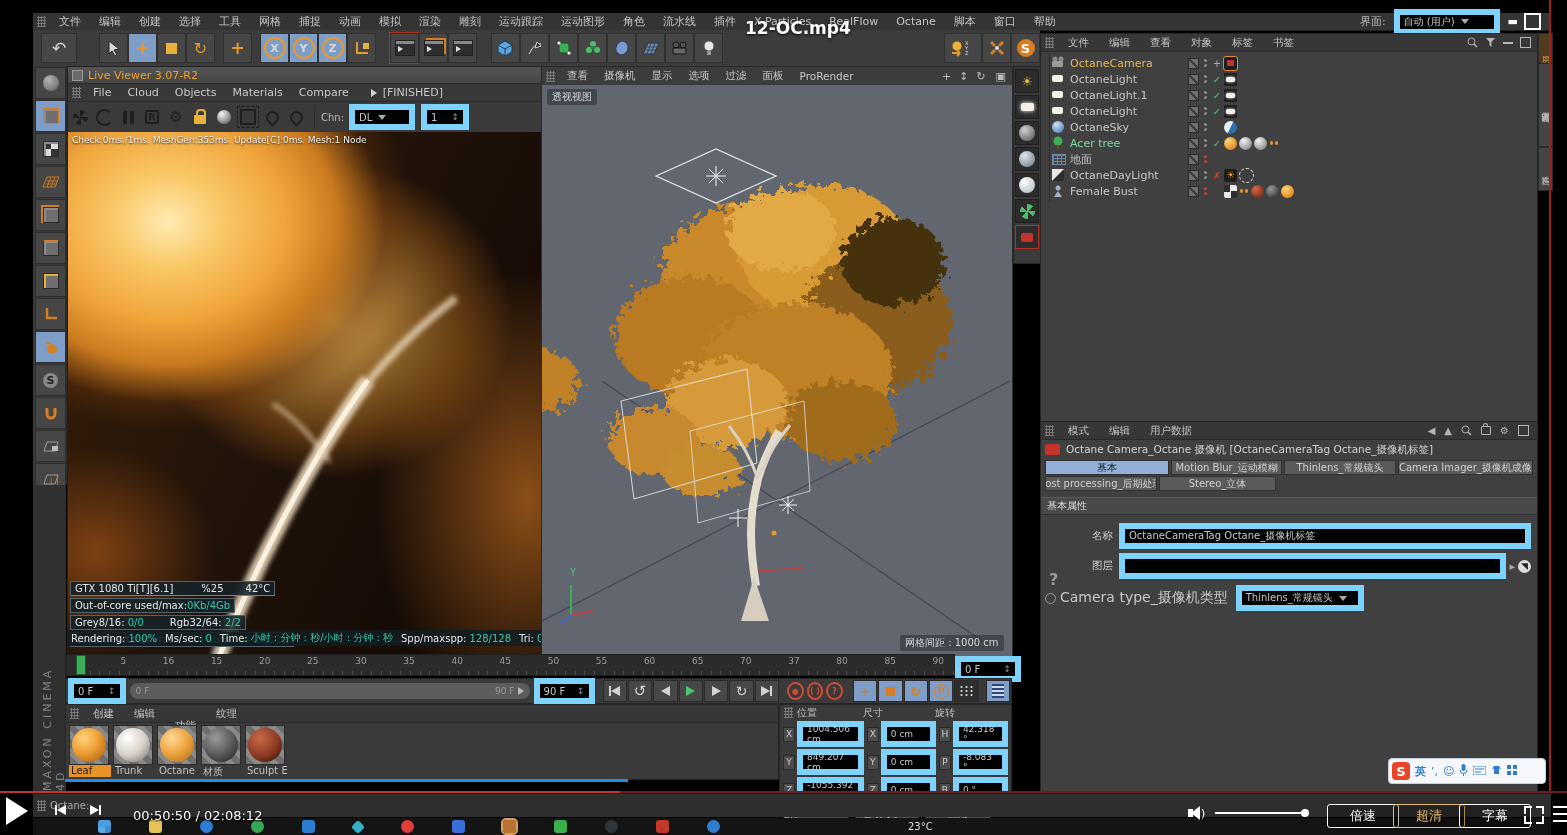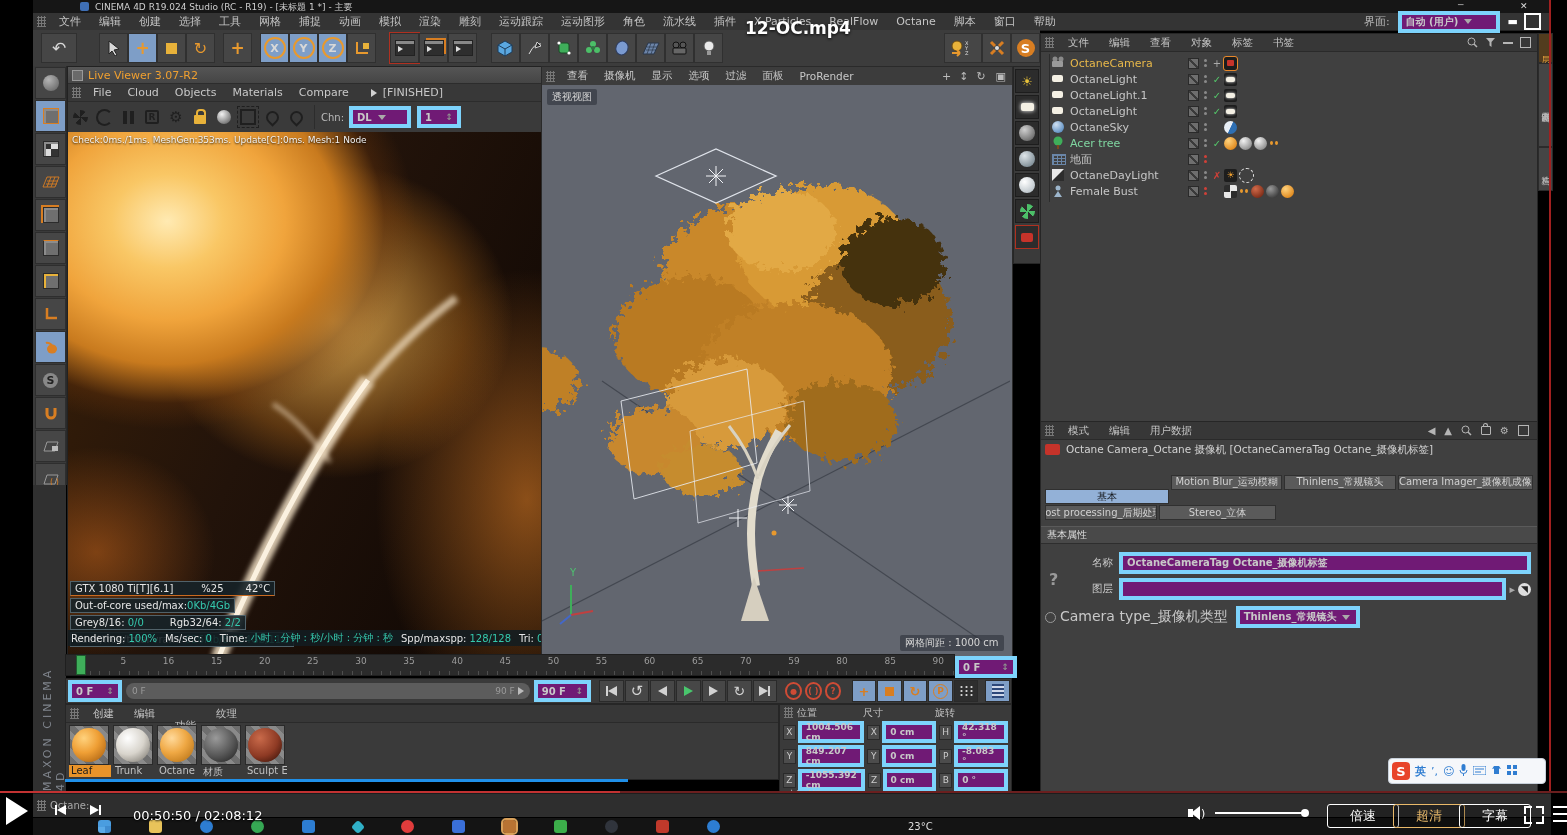--- a/index.html
+++ b/index.html
@@ -23,21 +23,21 @@
   .lbtn{width:29px;height:30px;margin:1px 2px;background:#464646;border:1px solid #2e2e2e;display:flex;align-items:center;justify-content:center;}
   .lbtn.on{background:#7e9ec7;}
   .cube{width:14px;height:14px;background:#6f6f6f;border:1.5px solid #2b2b2b;box-shadow:inset 2px 2px 0 #8c8c8c;}
   .brand{writing-mode:vertical-rl;transform:rotate(180deg);color:#7f848c;font-size:11px;letter-spacing:3px;}
   
   .lv{left:67px;top:66px;width:473px;height:592px;background:#3c3c3c;border:1px solid #222;}
   .lv-title{height:16px;background:linear-gradient(#555,#454545);color:#f0a030;font-size:11px;}
   .lv-menu{height:17px;background:#383838;border-top:1px solid #2c2c2c;}
   .lv-tools{height:30px;background:#3a3a3a;border-top:1px solid #2c2c2c;}
   .lvi{width:24px;height:22px;display:flex;align-items:center;justify-content:center;color:#1f1f1f;font-size:15px;font-weight:bold;}
-  .fld{background:#701a75;border:4px solid #7dd3fc;color:#c8c8c8;font-size:10px;padding:0 4px;height:14px;display:flex;align-items:center;font-weight:bold;}
+  .fld{background:#000000;border:6px solid #7dd3fc;color:#c8c8c8;font-size:10px;padding:0 4px;height:14px;display:flex;align-items:center;}
   .dd::after{content:"";border-left:4px solid transparent;border-right:4px solid transparent;border-top:5px solid #aaa;margin-left:6px;}
   .lv-render{position:relative;height:525px;overflow:hidden;
     background:
       radial-gradient(ellipse 310px 260px at 21% 17%, #ffeab2 0%, #f9c765 18%, #f0a43c 38%, #c87a1e 55%, rgba(110,55,12,.35) 70%, rgba(30,16,5,0) 80%),
       radial-gradient(ellipse 240px 210px at 56% 36%, rgba(248,190,90,.8), rgba(200,120,30,.35) 55%, transparent 75%),
       radial-gradient(ellipse 210px 320px at 97% 70%, rgba(220,125,38,.6), transparent 72%),
       radial-gradient(ellipse 170px 150px at 6% 80%, rgba(195,100,28,.55), transparent 70%),
       linear-gradient(115deg, #3a2008 0%, #22130a 45%, #0d0603 100%);}
   .statbox{background:rgba(22,34,40,.9);border:1px solid #51626a;color:#e6e6e6;font-size:10px;padding:1px 4px;width:max-content;margin-top:2px;}
   .teal{color:#35c9ae;}
@@ -105,26 +105,20 @@
   .pbtn.gold{border-color:#e9b96a;color:#e9b96a;}
   .corner{position:absolute;width:6px;height:6px;border:2px solid #fff;}
   .tico{width:13px;height:13px;border-radius:3px;margin-right:38px;flex:none;}
   .sg{color:#2f7dd1;font-size:11px;margin-left:5px;}
 </style>
 </head>
 <body>
 
 <div class="root">
 
-  <div class="abs titlebar flex">
-    <span class="abs" style="left:47px;top:2px;width:9px;height:9px;background:#3f6fb5;border-radius:2px;"></span>
-    <span class="abs" style="left:62px;top:1px;">CINEMA 4D R19.024 Studio (RC - R19) - [未标题 1 *] - 主要</span>
-    <span class="abs" style="left:1425px;top:0;color:#bbb;">─</span>
-    <span class="abs" style="left:1487px;top:1px;color:#ddd;">✕</span>
-  </div>
 
   <div class="abs menubar flex">
     <span class="grip"></span>
     <div class="flex">
         <span class="mi">文件</span>
         <span class="mi">编辑</span>
         <span class="mi">创建</span>
         <span class="mi">选择</span>
         <span class="mi">工具</span>
         <span class="mi">网格</span>
@@ -709,21 +703,21 @@
           </span>
         <span>⚙</span>
         <span style="width:9px;height:9px;border:1.5px solid #b5b5b5;"></span>
       </span>
     </div>
     <div class="flex" style="height:19px;padding-left:4px;">
       <span style="width:15px;height:11px;background:#c6332a;border-radius:2px;margin-right:6px;"></span>
       <span style="font-size:10.5px;color:#d2d2d2;">Octane Camera_Octane 摄像机 [OctaneCameraTag Octane_摄像机标签]</span>
     </div>
     <div class="flex" style="padding:1px 4px 0 4px;gap:2px;">
-      <span class="tab active" style="width:128px;margin-top:29px;">基本</span>
+      <span class="tab active" style="width:128px;">基本</span>
       <span class="tab" style="width:115px;">Motion Blur_运动模糊</span>
       <span class="tab" style="width:115px;">Thinlens_常规镜头</span>
       <span class="tab" style="width:140px;">Camera Imager_摄像机成像</span>
     </div>
     <div class="flex" style="padding:1px 4px 0 4px;gap:2px;">
       <span class="tab" style="width:110px;">Post processing_后期处理</span>
       <span class="tab" style="width:115px;">Stereo_立体</span>
     </div>
     <div class="sect" style="margin-top:6px;">基本属性</div>
     <div class="flex" style="margin:8px 6px 0 0;">
@@ -756,21 +750,21 @@
         <span>25</span>
         <span>30</span>
         <span>35</span>
         <span>40</span>
         <span>45</span>
         <span>50</span>
         <span>55</span>
         <span>60</span>
         <span>65</span>
         <span>70</span>
-        <span>59</span>
+        <span>37</span>
         <span>80</span>
         <span>85</span>
         <span>90</span>
       </div>
   </div>
   <div class="abs" style="left:76px;top:655px;width:8px;height:18px;background:#3fae5a;border:1px solid #1f5a2e;"></div>
   <div class="abs fld" style="left:955px;top:656px;width:46px;">
       <span>0 F</span>
       <span class="updn">↕</span>
     </div>

